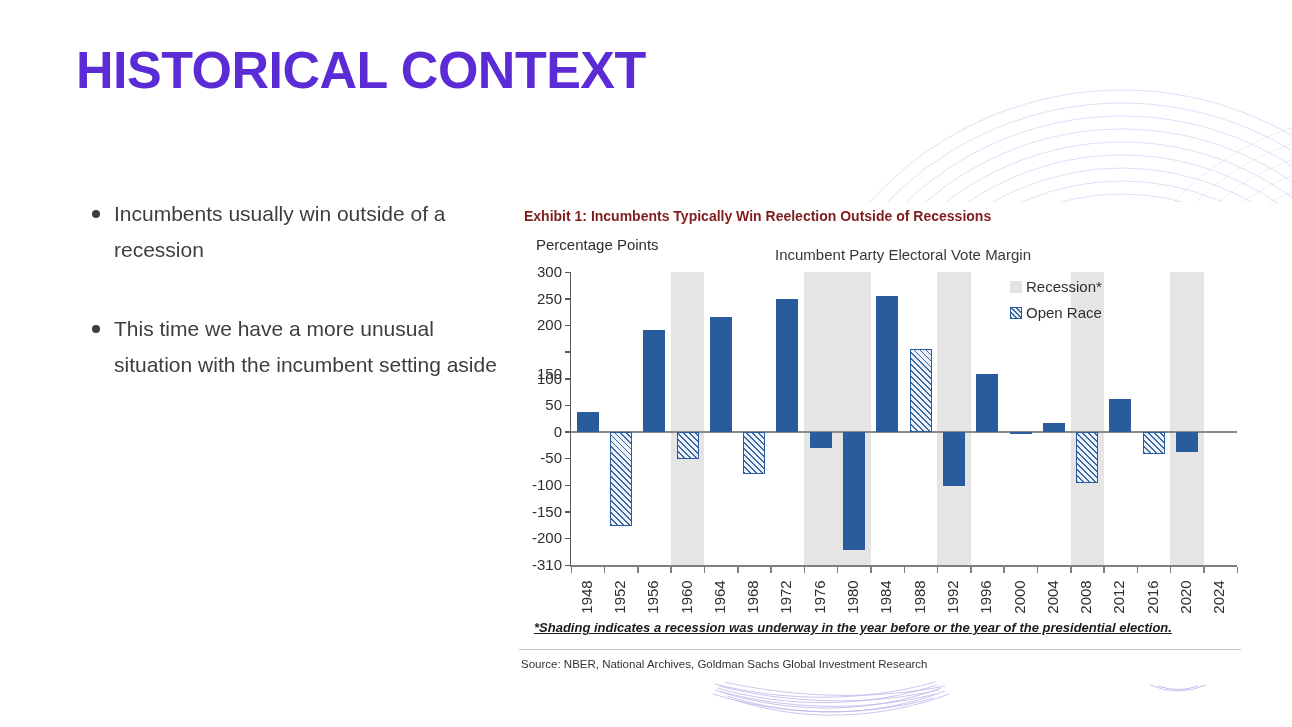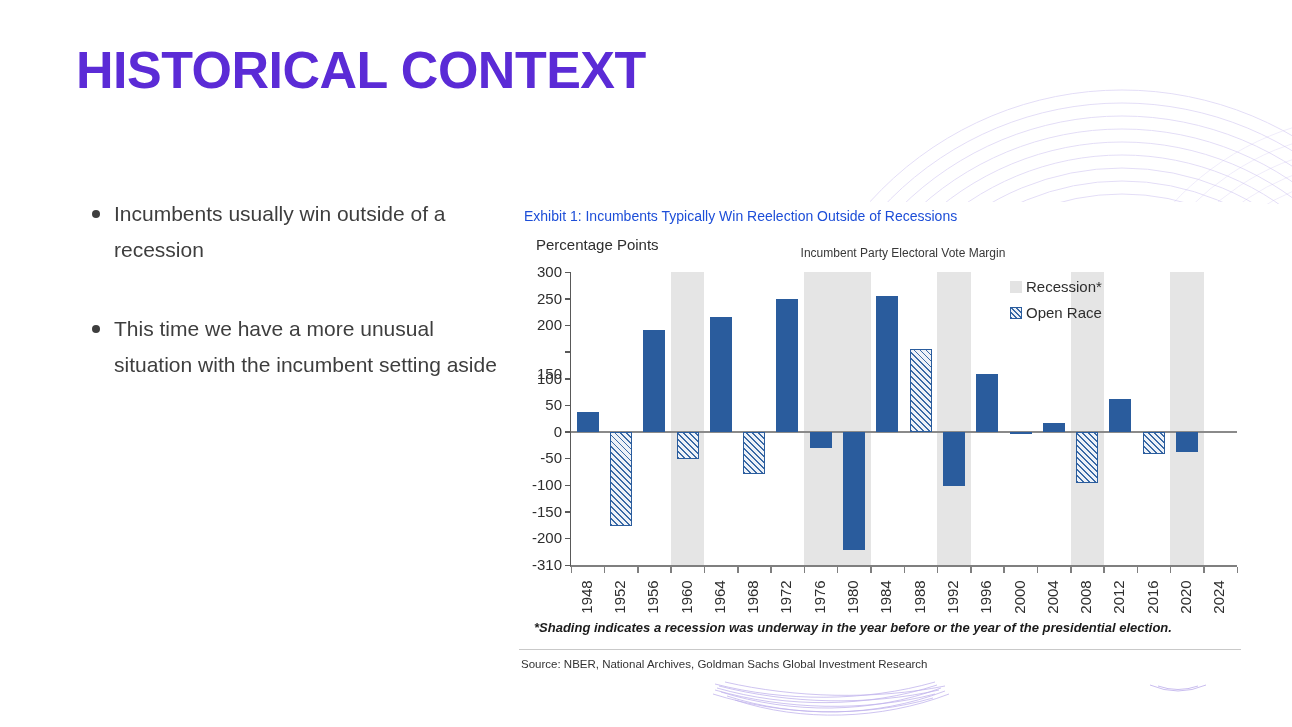--- a/index.html
+++ b/index.html
@@ -30,29 +30,29 @@
     border-radius:50%;background:#3e3e3e;
   }
 
   
   .chart-card{
     position:absolute;left:517px;top:202px;width:740px;height:472px;
     background:#ffffff;z-index:2;
   }
   .exhibit-title{
     position:absolute;left:7px;top:6px;margin:0;
-    font-size:14px;font-weight:400;color:#1d4ed8;
+    font-size:14px;font-weight:700;color:#7f1d1d;
   }
   .y-axis-title{
     position:absolute;left:19px;top:34px;
     font-size:15px;color:#2e2e2e;
   }
   .chart-title{
     position:absolute;left:53px;top:44px;width:666px;text-align:center;
-    font-size:12px;color:#383838;
+    font-size:15px;color:#383838;
   }
   .plot{
     position:absolute;left:53px;top:70px;width:666px;height:293px;
     border-left:1.5px solid #595959;
     border-bottom:2px solid #7f7f7f;
   }
   .band{position:absolute;top:0;height:100%;background:#e5e5e5;}
   .zero-line{position:absolute;left:0;width:100%;height:2px;background:#8a8a8a;}
   .bar{position:absolute;box-sizing:border-box;}
   .bar.incumbent{background:#2a5c9d;}
@@ -78,21 +78,21 @@
   .legend li{display:flex;align-items:center;}
   .legend .swatch{width:12px;height:12px;margin-right:4px;flex:0 0 auto;display:inline-block;}
   .swatch.recession{background:#e3e3e3;}
   .swatch.incumbent{background:#2a5c9d;}
   .swatch.open{
     border:1px solid #2a5c9d;box-sizing:border-box;
     background:repeating-linear-gradient(45deg,#3a6aa6 0,#3a6aa6 1.2px,#eef2f8 1.2px,#eef2f8 3.5px);
   }
   .footnote{
     position:absolute;left:17px;top:418px;width:710px;
-    font-size:13px;font-style:italic;font-weight:700;color:#1c1c1c;
+    font-size:13px;font-style:italic;font-weight:700;color:#1c1c1c;text-decoration:underline;
   }
   .divider{position:absolute;left:2px;top:447px;width:722px;height:1px;background:#c9c9c9;}
   .source{
     position:absolute;left:4px;top:456px;
     font-size:11.5px;color:#333;
   }
 </style>
 </head>
 <body>
 

